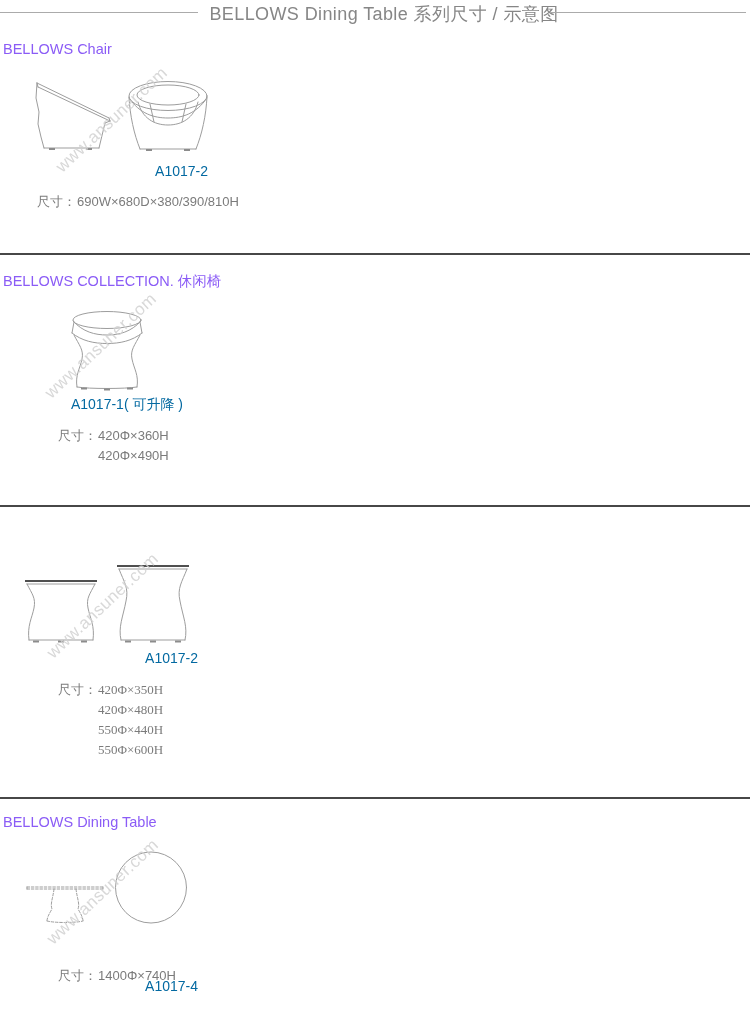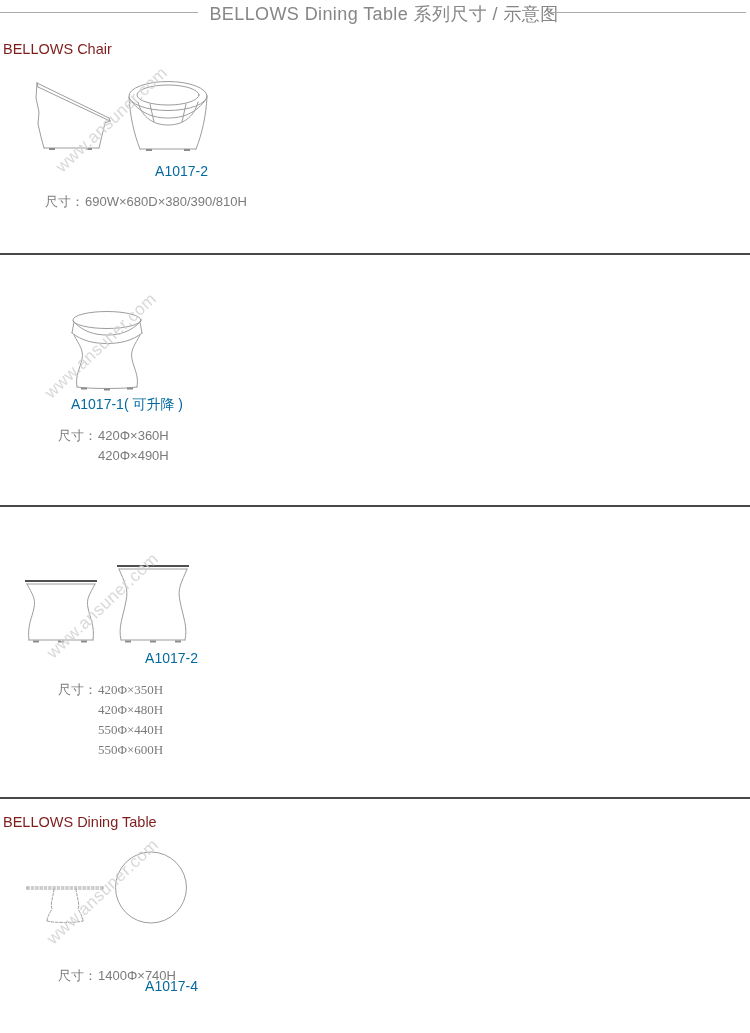--- a/index.html
+++ b/index.html
@@ -10,21 +10,21 @@
   .hdr-title{position:absolute;left:0;right:0;top:2px;text-align:center;
     font-size:18px;color:#868686;letter-spacing:.4px;}
   .hdr-rule{position:absolute;top:12px;height:1px;background:#ababab;}
   .hdr-rule.left{left:0;width:198px;}
   .hdr-rule.right{left:550px;width:196px;}
 
   
   .divider{position:absolute;left:0;width:750px;height:2px;background:#474747;}
 
   
-  .sec-heading{position:absolute;left:3px;font-size:14.5px;color:#7f1d1d;}
+  .sec-heading{position:absolute;left:3px;font-size:14.5px;color:#8b5cf6;}
 
   
   .model-label{position:absolute;text-align:right;font-size:14px;color:#0369a1;}
 
   
   .dims{position:absolute;font-size:13px;color:#7b7b7b;line-height:20px;}
   .dim-prefix{display:inline-block;width:40px;}
 
   
   .figure-svg{position:absolute;}
@@ -71,26 +71,27 @@
     <path class="ln" d="M179,21 C178,40 174,58 168,73"></path>
     <path class="ln" d="M112,73 L168,73"></path>
     <line class="ft" x1="118" y1="74" x2="124" y2="74"></line>
     <line class="ft" x1="156" y1="74" x2="162" y2="74"></line>
   </svg>
 
   <div class="watermark" style="left:27px;top:110px;">www.ansuner.com</div>
 
   <div class="model-label" style="left:28px;top:163px;width:180px;">A1017-2</div>
 
-  <div class="dims" style="left:37px;top:192px;margin-left:8px;">
+  <div class="dims" style="left:37px;top:192px;">
     <div><span class="dim-prefix">尺寸：</span><span>690W×680D×380/390/810H</span></div>
   </div>
 
   <div class="divider" style="top:253px;"></div>
 
+  <div class="sec-heading" style="top:272px;">BELLOWS COLLECTION. 休闲椅</div>
 
   <svg class="figure-svg" style="left:69px;top:309px;" width="76" height="85" viewBox="0 0 76 85">
     <ellipse class="ln" cx="38" cy="11" rx="34" ry="8.5"></ellipse>
     <path class="ln" d="M4,12 C14,23 26,26 38,26 C50,26 62,23 72,12"></path>
     <path class="ln" d="M5,13 L3,24"></path>
     <path class="ln" d="M71,13 L73,24"></path>
     <path class="ln" d="M3,24 C13,32 25,34.5 38,34.5 C51,34.5 63,32 73,24"></path>
     <path class="ln" d="M5,26 C10,36 15,41 13,50 C11,60 6,66 8,78"></path>
     <path class="ln" d="M71,26 C66,36 61,41 63,50 C65,60 70,66 68,78"></path>
     <path class="ln" d="M8,78 C20,80 56,80 68,78"></path>

